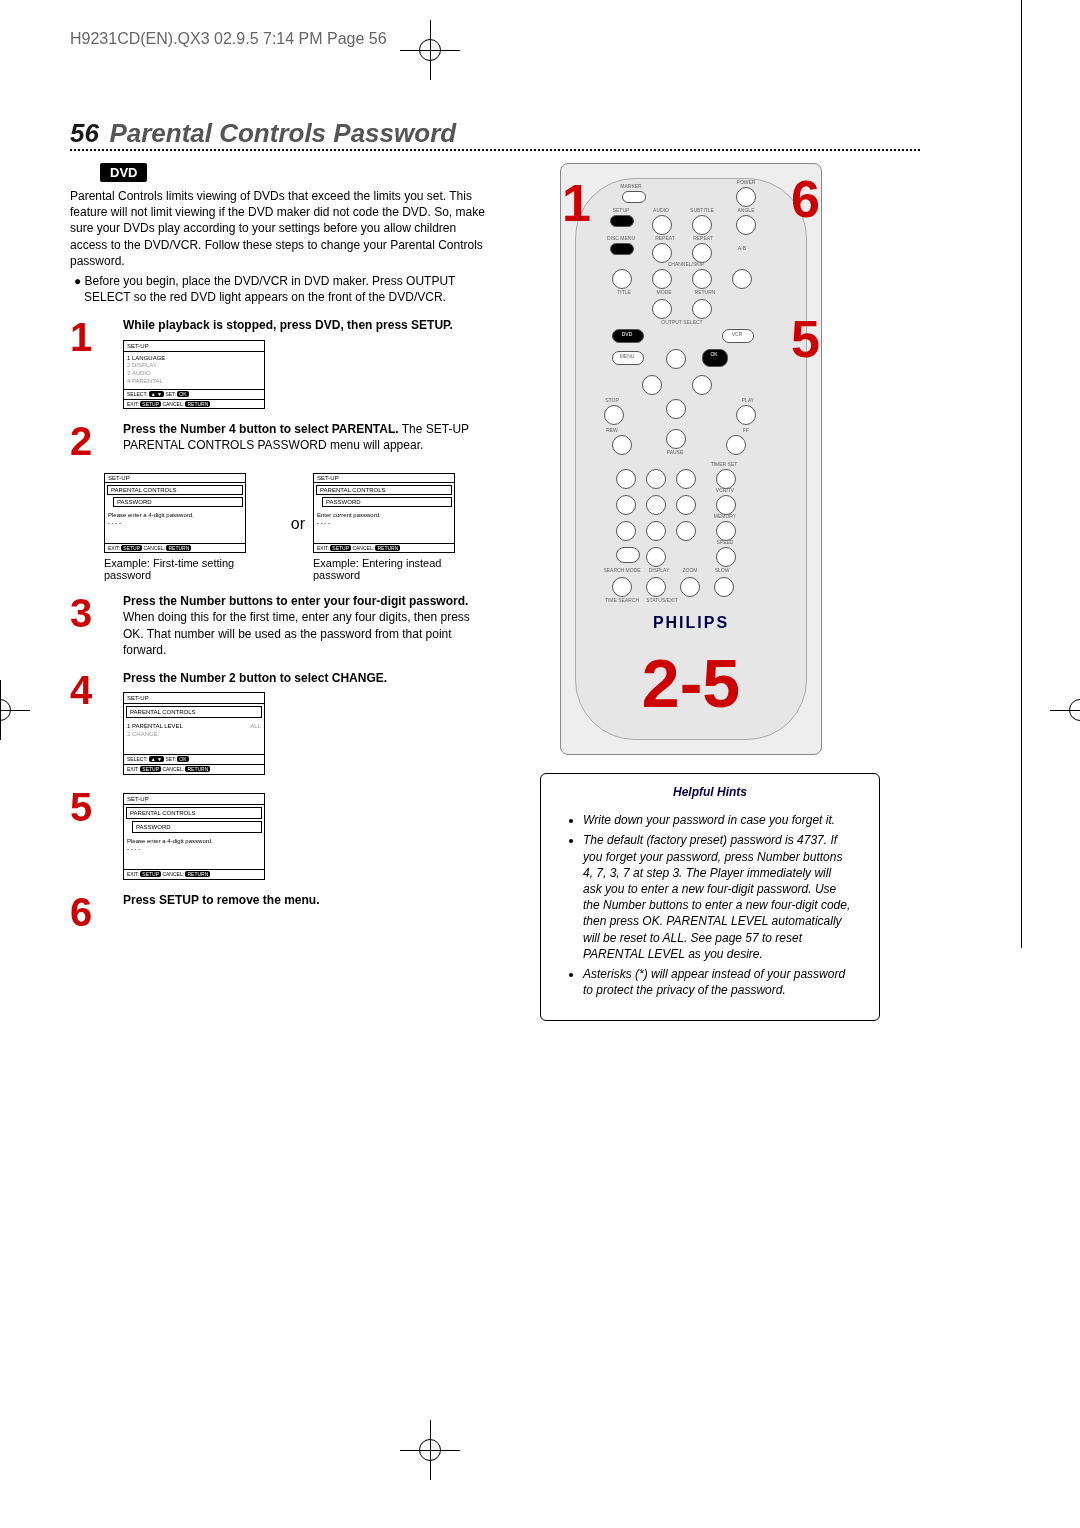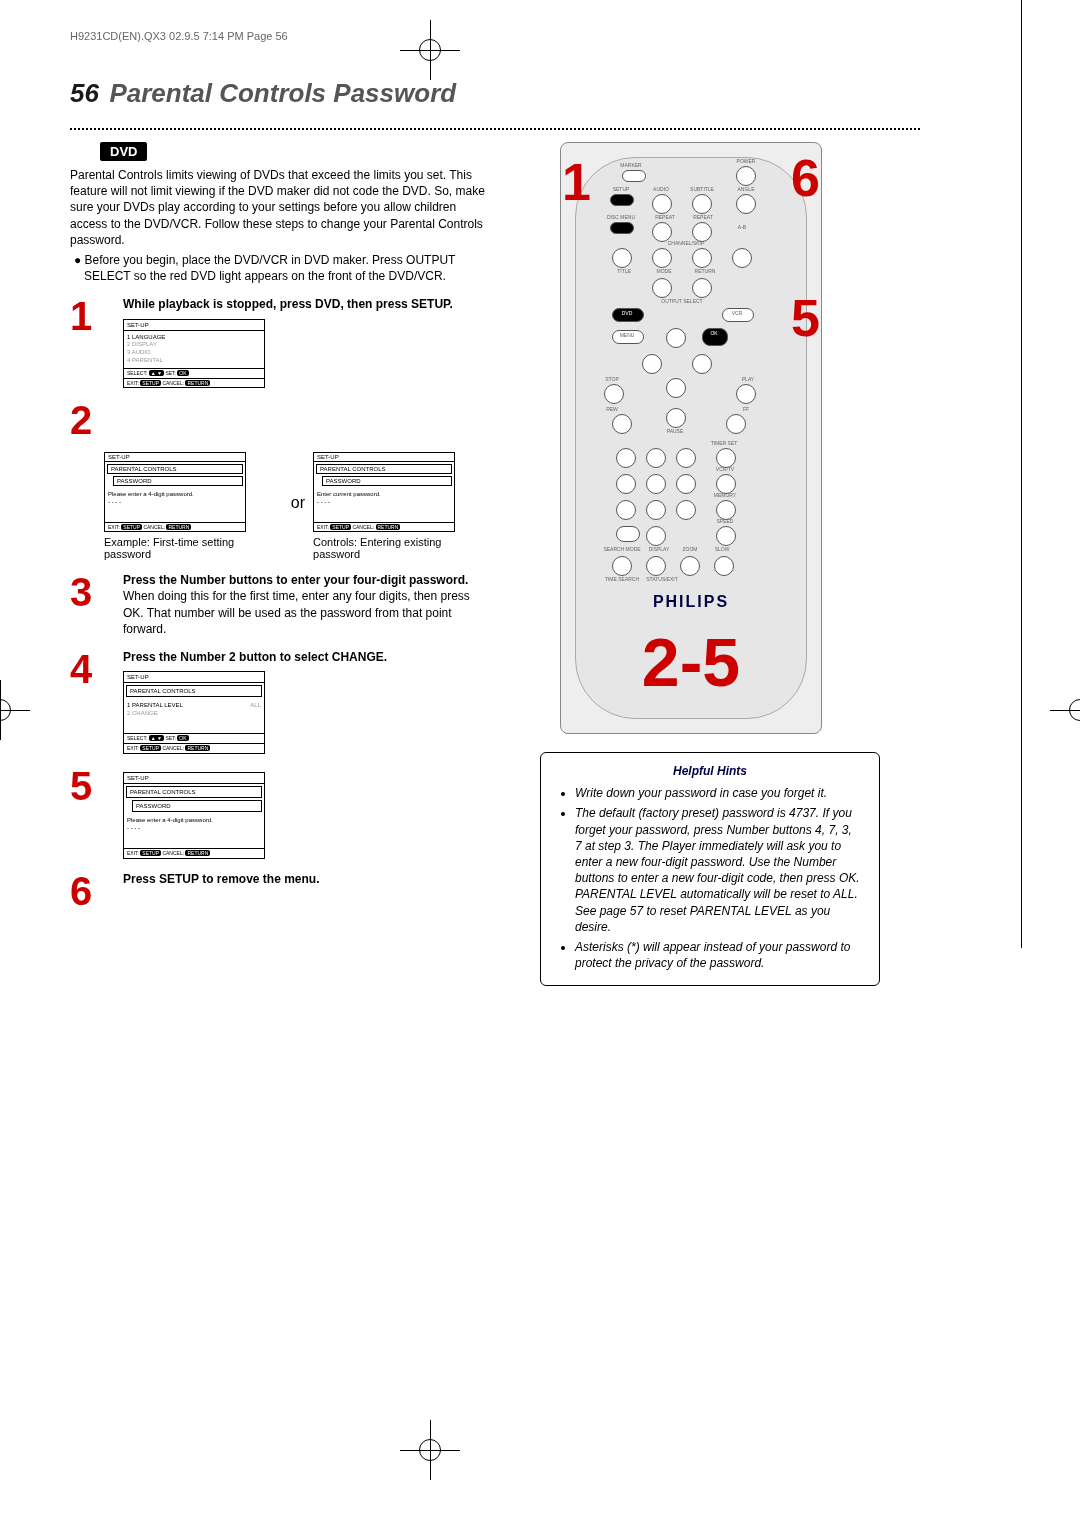--- a/index.html
+++ b/index.html
@@ -9,26 +9,26 @@
     font-family: Arial, Helvetica, sans-serif;
     width: 1080px;
     height: 1528px;
     position: relative;
     box-sizing: border-box;
   }
   .page {
     padding: 30px 70px 30px 70px;
   }
   .header-print {
-    font-size: 11px;
+    font-size: 16px;
     color: #666;
-    margin-bottom: 36px;
+    margin-bottom: 70px;
   }
   .title-row {
-    margin-bottom: 19px;
+    margin-bottom: 0;
   }
   .page-num {
     font-size: 26px;
     font-weight: bold;
     font-style: italic;
     color: #1a1a1a;
   }
   .page-title {
     font-size: 26px;
     font-weight: bold;
@@ -169,21 +169,21 @@
     margin-left: 20px;
     width: 310px;
   }
   .hints-title {
     text-align: center;
     font-weight: bold;
     color: #004;
     font-style: italic;
     margin-bottom: 6px;
   }
-  .hints ul { margin: 4px; padding-left: 16px; }
+  .hints ul { margin: 12px; padding-left: 16px; }
   .hints li { margin-bottom: 4px; }
   .crosshair {
     position: absolute;
     width: 60px;
     height: 60px;
   }
   .crosshair::before, .crosshair::after {
     content:""; position:absolute; background:#000;
   }
   .crosshair::before { left:50%; top:0; width:1px; height:100%; }
@@ -237,20 +237,23 @@
             <div class="sb-footer">
               <span><span>EXIT:</span> <span class="inv">SETUP</span> <span>CANCEL:</span> <span class="inv">RETURN</span></span>
             </div>
           </div>
         </div>
       </div>
 
       
       <div class="step">
         <div class="step-num">2</div>
+        <div class="step-body">
+          <b>Press the Number 4 button to select PARENTAL.</b><span> The SET-UP PARENTAL CONTROLS PASSWORD menu will appear.</span>
+        </div>
       </div>
       <div class="screens-row">
         <div>
           <div class="screen-box">
             <div class="sb-header">SET-UP</div>
             <div class="sb-inner">PARENTAL CONTROLS</div>
             <div class="sb-inner" style="margin-left:8px">PASSWORD</div>
             <div class="sb-body">
               <div>Please enter a 4-digit password.</div>
               <div>- - - -</div>
@@ -268,21 +271,21 @@
             <div class="sb-inner">PARENTAL CONTROLS</div>
             <div class="sb-inner" style="margin-left:8px">PASSWORD</div>
             <div class="sb-body">
               <div>Enter current password.</div>
               <div>- - - -</div>
             </div>
             <div class="sb-footer">
                 <span><span>EXIT:</span> <span class="inv">SETUP</span> <span>CANCEL:</span> <span class="inv">RETURN</span></span>
               </div>
           </div>
-          <div class="caption">Controls: Entering existing password</div>
+          <div class="caption">Example: Entering instead password</div>
         </div>
       </div>
 
       
       <div class="step">
         <div class="step-num">3</div>
         <div class="step-body">
           <b>Press the Number buttons to enter your four-digit password.</b><span> When doing this for the first time, enter any four digits, then press OK. That number will be used as the password from that point forward.</span>
         </div>
       </div>

